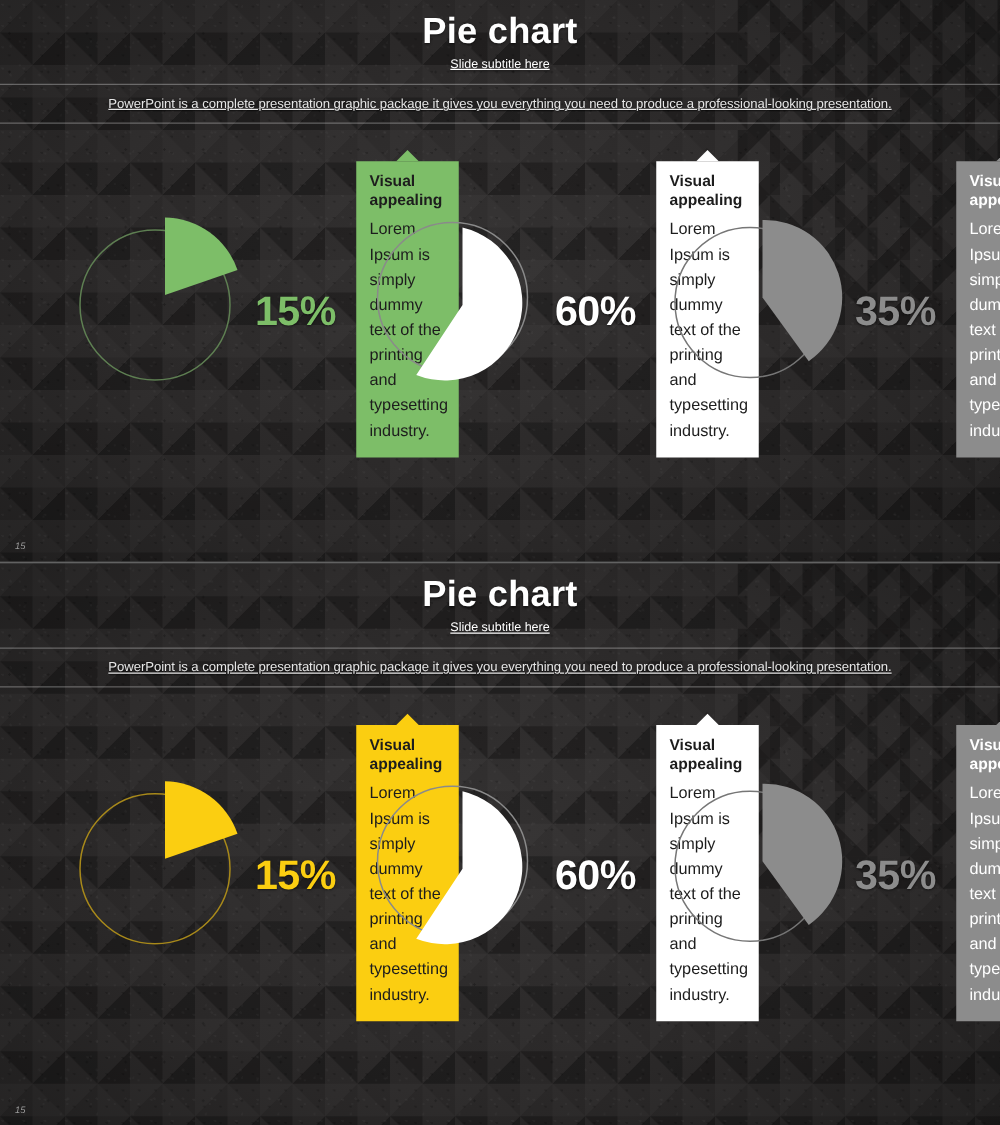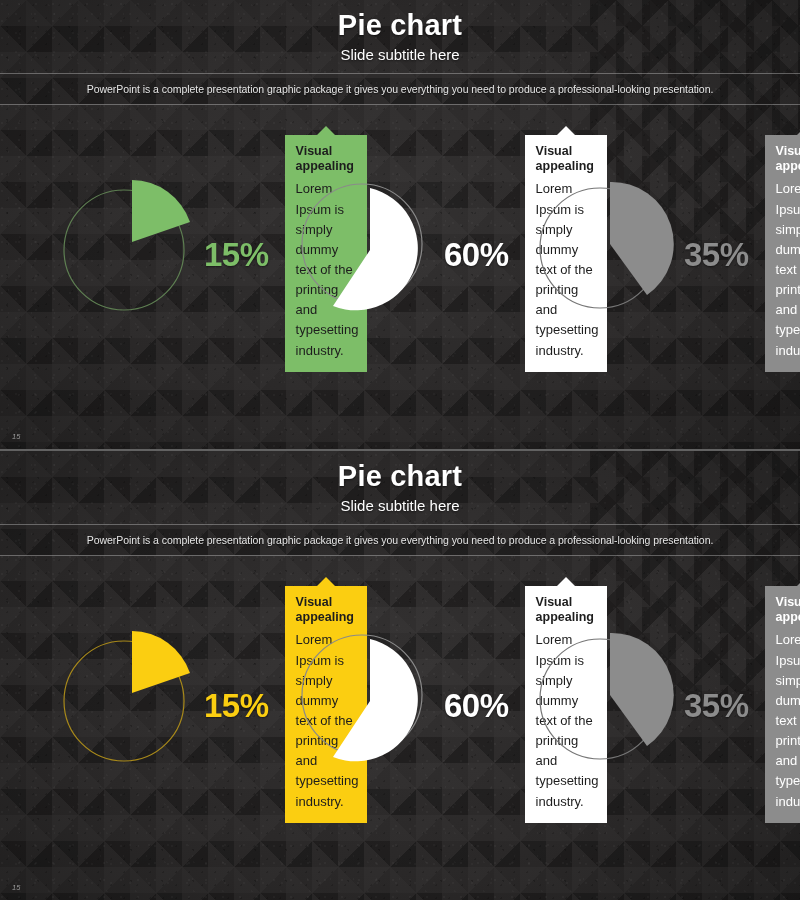--- a/index.html
+++ b/index.html
@@ -58,36 +58,37 @@
 
   .slide-inner { position: relative; z-index: 3; width: 100%; height: 100%; }
 
   .header { padding-top: 10px; text-align: center; }
   .slide-title {
     font-size: 29px; font-weight: bold; color: #ffffff;
     letter-spacing: 0.2px; line-height: 1.05;
     text-shadow: 0 1px 2px rgba(0,0,0,0.55);
   }
   .slide-subtitle {
-    margin-top: 6px; font-size: 15px; color: #ffffff;
-    font-weight: 400; text-shadow: 0 1px 2px rgba(0,0,0,0.5);
+    margin-top: 6px; font-size: 10px; color: #ffffff;
+    font-weight: 400; text-shadow: 0 1px 2px rgba(0,0,0,0.5); text-decoration: underline;
   }
 
   .rule {
     width: 100%; height: 1px;
     background: rgba(255,255,255,0.30);
   }
   .rule-top { margin-top: 10px; }
 
   .desc-band {
     height: 30px; display: flex; align-items: center; justify-content: center;
   }
   .desc-text {
     font-size: 10.5px; color: #e6e6e6; letter-spacing: -0.05px;
     text-shadow: 0 1px 1px rgba(0,0,0,0.6);
+    text-decoration: underline;
   }
 
   .columns {
     display: flex; justify-content: center; gap: 28px;
     margin-top: 16px;
   }
   .column { width: 212px; display: flex; flex-direction: row; align-items: center; }
 
   .pie-wrap { width: 150px; height: 150px; position: relative; }
   .pie-svg { display: block; width: 150px; height: 150px; overflow: visible; }

